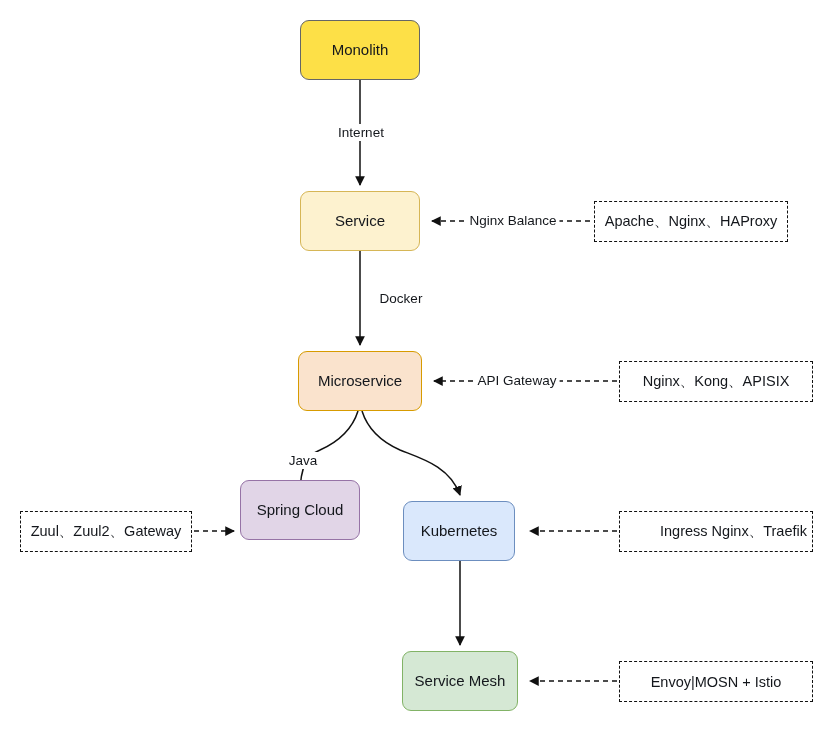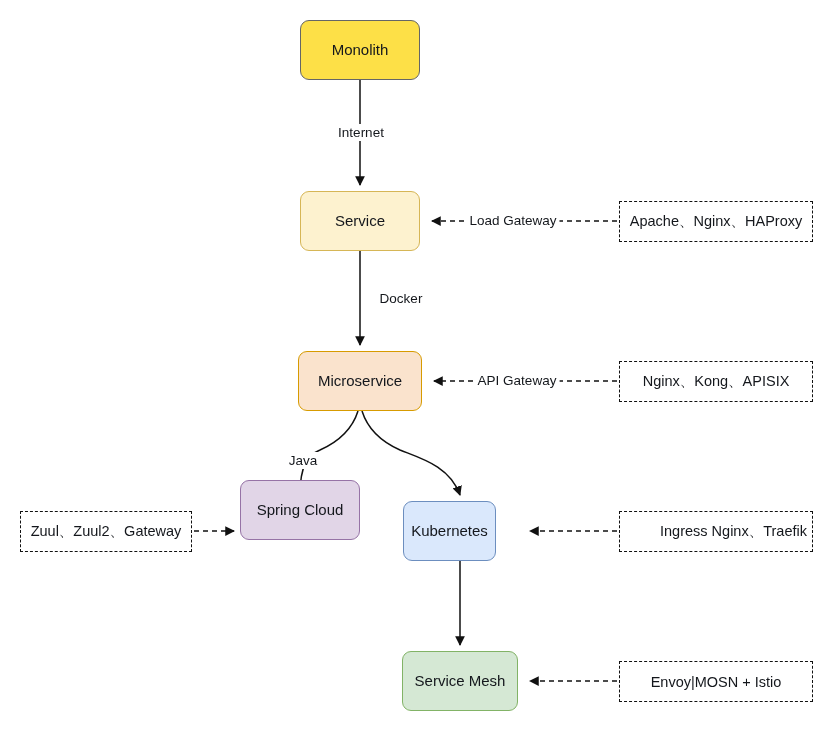--- a/index.html
+++ b/index.html
@@ -113,28 +113,28 @@
 
     <g>
       <path d="M 617 681 L 530 681" stroke="#111111" stroke-width="1.5" fill="none" stroke-dasharray="5 4" marker-end="url(#arrow)"></path>
     </g>
   </svg>
 
   <div class="node" style="left: 300px; top: 20px; width: 120px; height: 60px; background: #fde047; border-color: rgb(102, 102, 102);">Monolith</div>
   <div class="node" style="left: 300px; top: 191px; width: 120px; height: 60px; background: rgb(253, 242, 207); border-color: rgb(214, 182, 86);">Service</div>
   <div class="node" style="left: 298px; top: 351px; width: 124px; height: 60px; background: rgb(250, 227, 205); border-color: rgb(215, 155, 0);">Microservice</div>
   <div class="node" style="left: 240px; top: 480px; width: 120px; height: 60px; background: rgb(225, 213, 231); border-color: rgb(150, 115, 166);">Spring Cloud</div>
-  <div class="node" style="left: 403px; top: 501px; width: 93px; height: 60px; background: rgb(218, 232, 252); border-color: rgb(108, 142, 191);">Kubernetes</div>
+  <div class="node" style="left: 403px; top: 501px; width: 112px; height: 60px; background: rgb(218, 232, 252); border-color: rgb(108, 142, 191);">Kubernetes</div>
   <div class="node" style="left: 402px; top: 651px; width: 116px; height: 60px; background: rgb(213, 232, 212); border-color: rgb(130, 179, 102);">Service Mesh</div>
 
-  <div class="note" style="left: 619px; top: 201px; width: 194px; height: 41px; text-align: right;">Apache、Nginx、HAProxy</div>
+  <div class="note" style="left: 594px; top: 201px; width: 194px; height: 41px; text-align: right;">Apache、Nginx、HAProxy</div>
   <div class="note" style="left: 619px; top: 361px; width: 194px; height: 41px;">Nginx、Kong、APISIX</div>
   <div class="note" style="left: 20px; top: 511px; width: 172px; height: 41px;">Zuul、Zuul2、Gateway</div>
   <div class="note" style="left: 619px; top: 511px; width: 194px; height: 41px; padding-left: 35px;">Ingress Nginx、Traefik</div>
   <div class="note" style="left: 619px; top: 661px; width: 194px; height: 41px;">Envoy|MOSN + Istio</div>
 
   <div class="edge-label" style="left: 0px; top: 124px; transform: translateX(361px) translateX(-50%);">Internet</div>
   <div class="edge-label" style="left: 0px; top: 290px; transform: translateX(361px) translateX(-50%); margin-left: 40px;">Docker</div>
   <div class="edge-label" style="left: 0px; top: 452px; transform: translateX(303px) translateX(-50%);">Java</div>
-  <div class="edge-label" style="left: 0px; top: 212px; transform: translateX(513px) translateX(-50%);">Load Gateway</div>
+  <div class="edge-label" style="left: 0px; top: 212px; transform: translateX(513px) translateX(-50%);">Nginx Balance</div>
   <div class="edge-label" style="left: 0px; top: 372px; transform: translateX(517px) translateX(-50%);">API Gateway</div>
 
 </div>
 
 </body></html>

